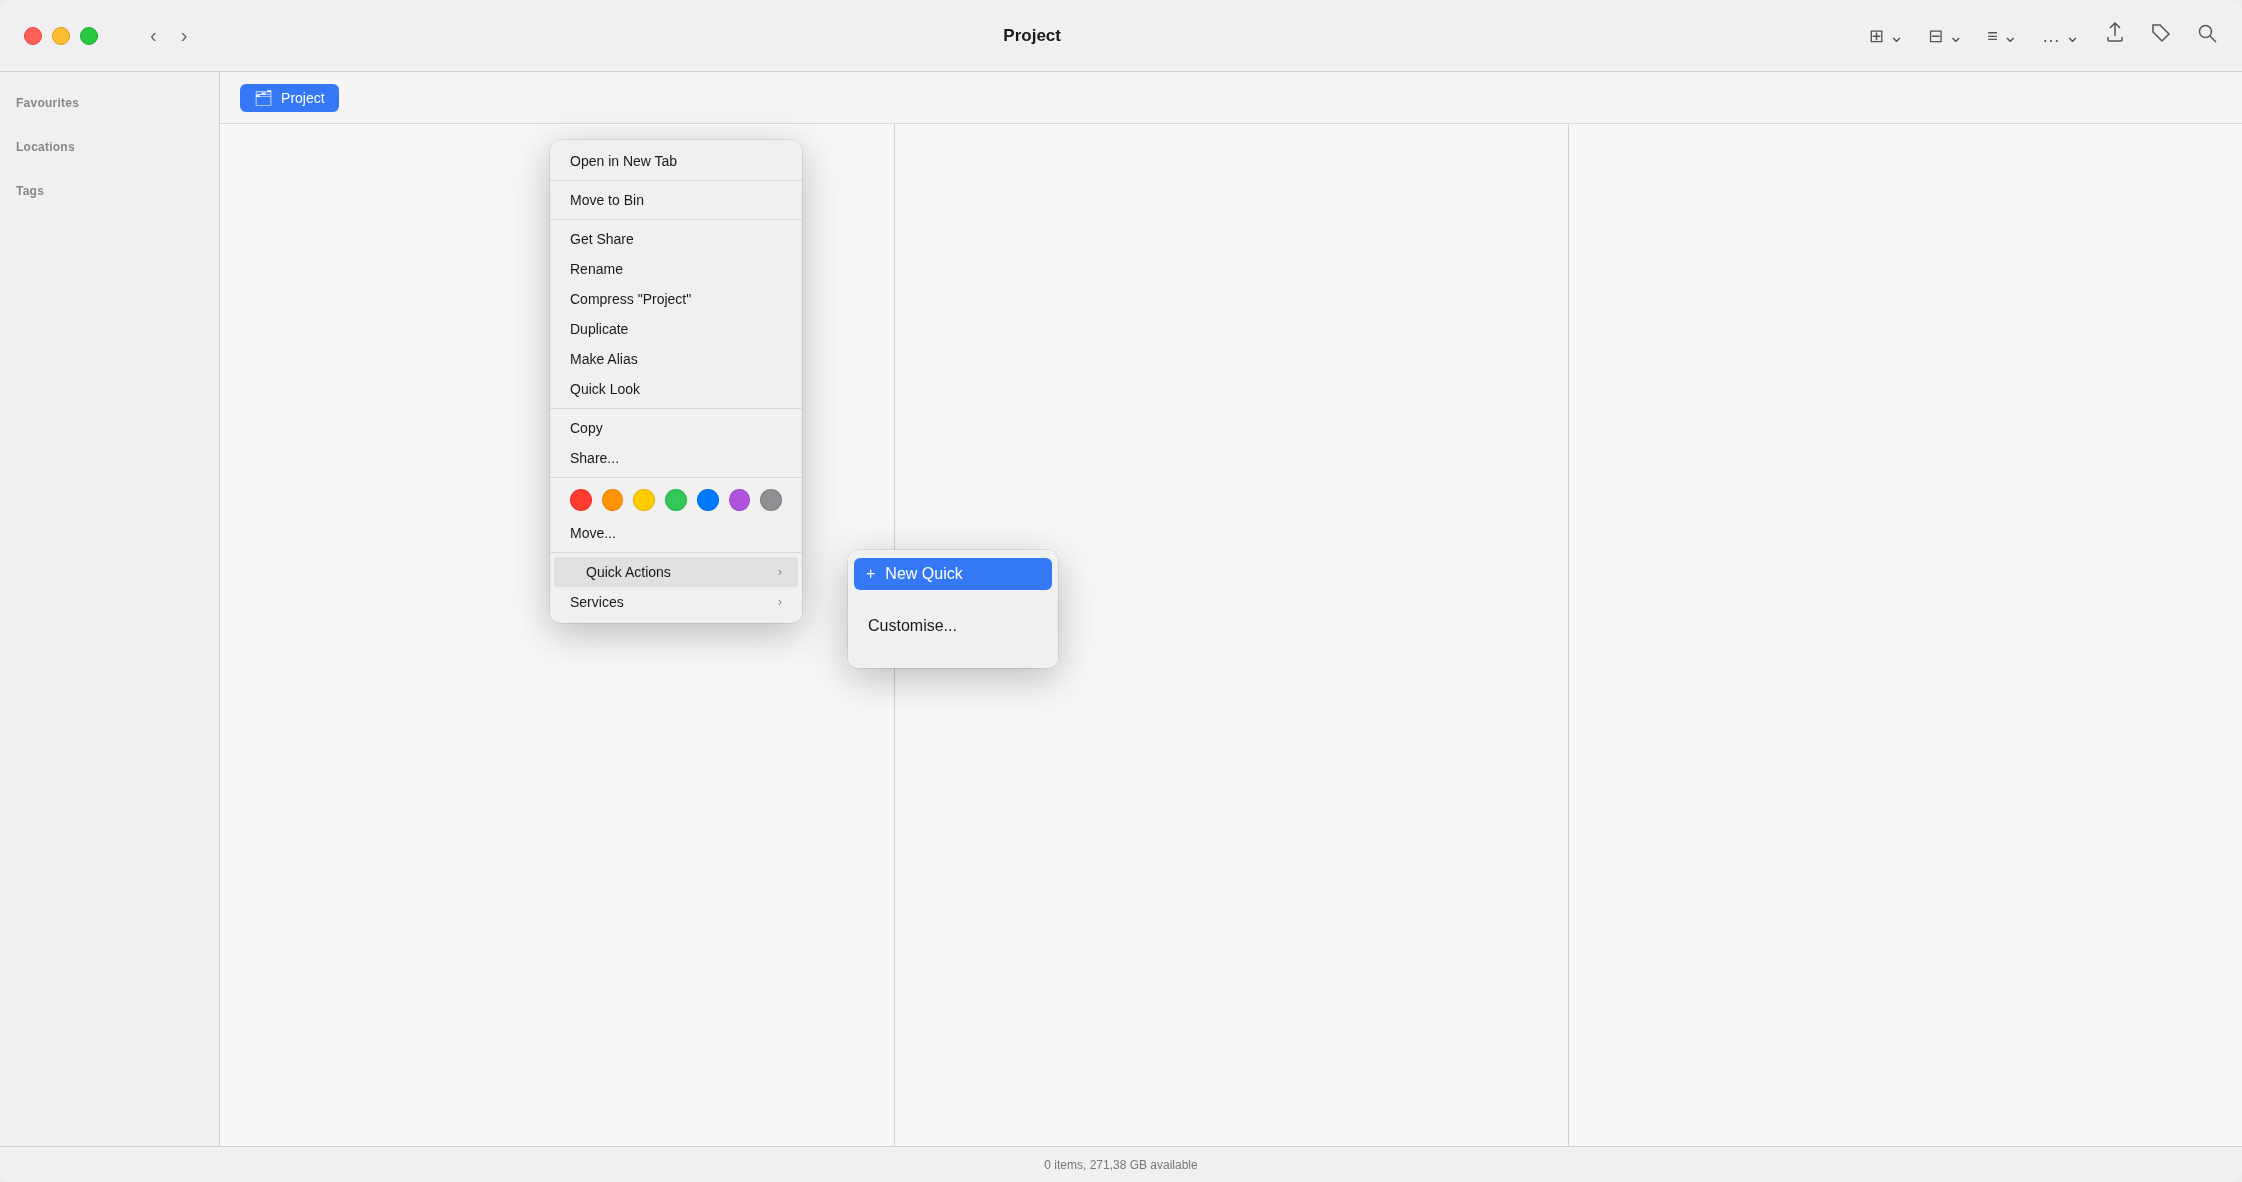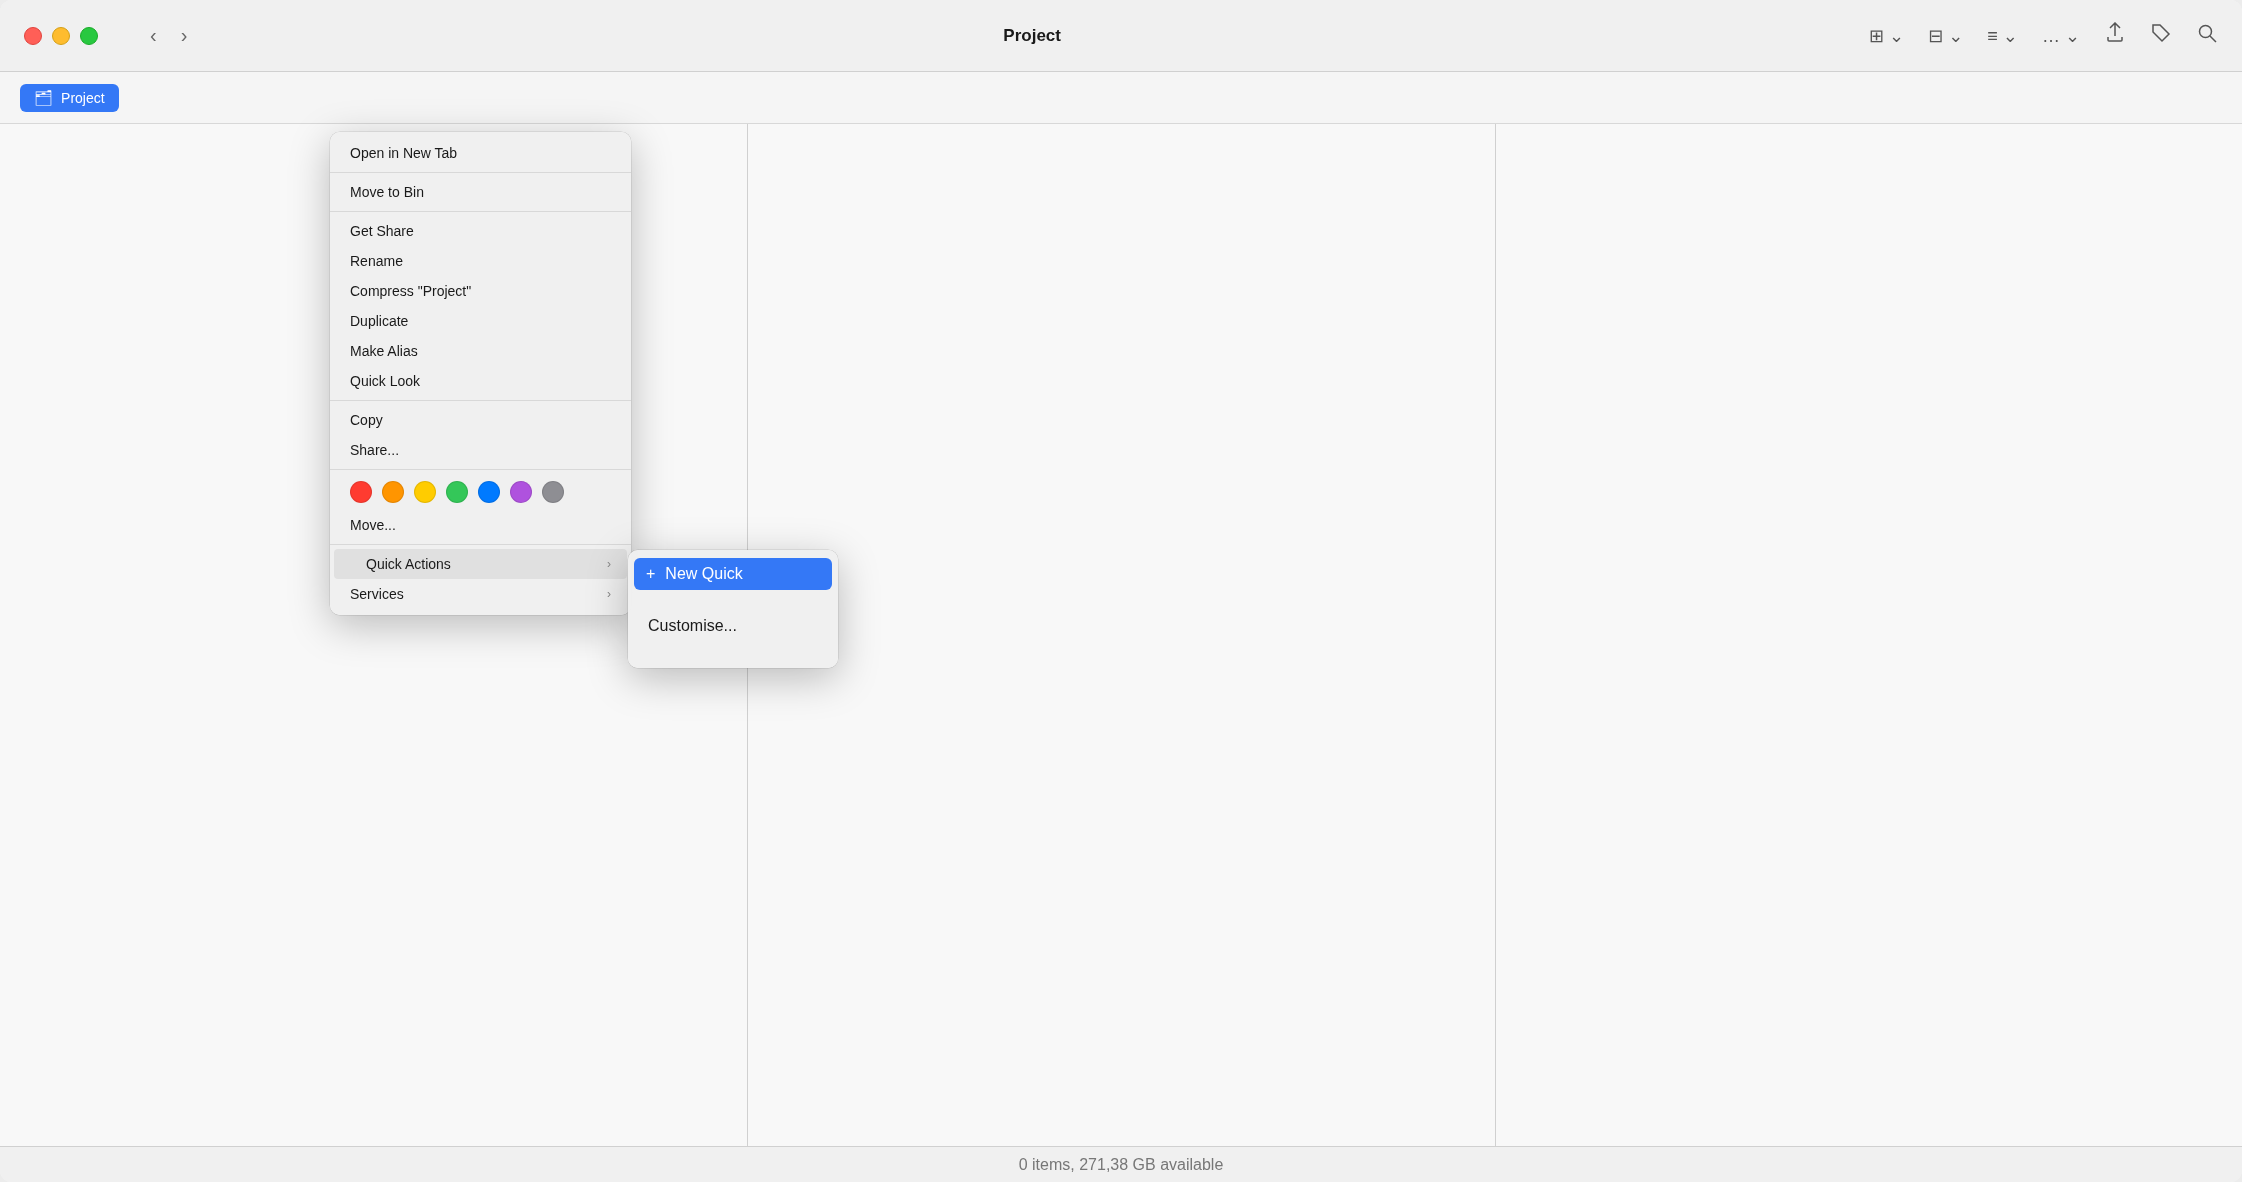--- a/index.html
+++ b/index.html
@@ -150,31 +150,31 @@
     }
 
     
     .statusbar {
       height: 36px;
       background: #f0f0f0;
       border-top: 1px solid #d0d0d0;
       display: flex;
       align-items: center;
       justify-content: center;
-      font-size: 16px;
+      font-size: 12px;
       color: #777;
       flex-shrink: 0;
     }
 
     
     .context-menu {
       position: absolute;
-      top: 60px;
+      top: 68px;
       left: 330px;
-      width: 301px;
+      width: 252px;
       background: rgba(240, 240, 240, 0.97);
       backdrop-filter: blur(20px);
       border-radius: 10px;
       box-shadow: 0 10px 40px rgba(0,0,0,0.25), 0 0 0 0.5px rgba(0,0,0,0.15);
       padding: 6px 0;
       z-index: 100;
       font-size: 14px;
     }
 
     .menu-item {
@@ -316,20 +316,31 @@
         <svg width="22" height="22" viewBox="0 0 22 22" fill="none" stroke="#555" stroke-width="1.5">
           <circle cx="9.5" cy="9.5" r="6"></circle>
           <line x1="14" y1="14" x2="20" y2="20"></line>
         </svg>
       </span>
     </div>
   </div>
 
   <div class="main">
 
+    <div class="sidebar">
+      <div class="sidebar-section">
+        <div class="sidebar-section-title">Favourites</div>
+      </div>
+      <div class="sidebar-section">
+        <div class="sidebar-section-title">Locations</div>
+      </div>
+      <div class="sidebar-section">
+        <div class="sidebar-section-title">Tags</div>
+      </div>
+    </div>
 
     <div class="content">
 
       <div class="folder-bar">
         <div class="folder-chip">
           <span class="folder-icon">🗂</span>
           <span>Project</span>
         </div>
       </div>
 

